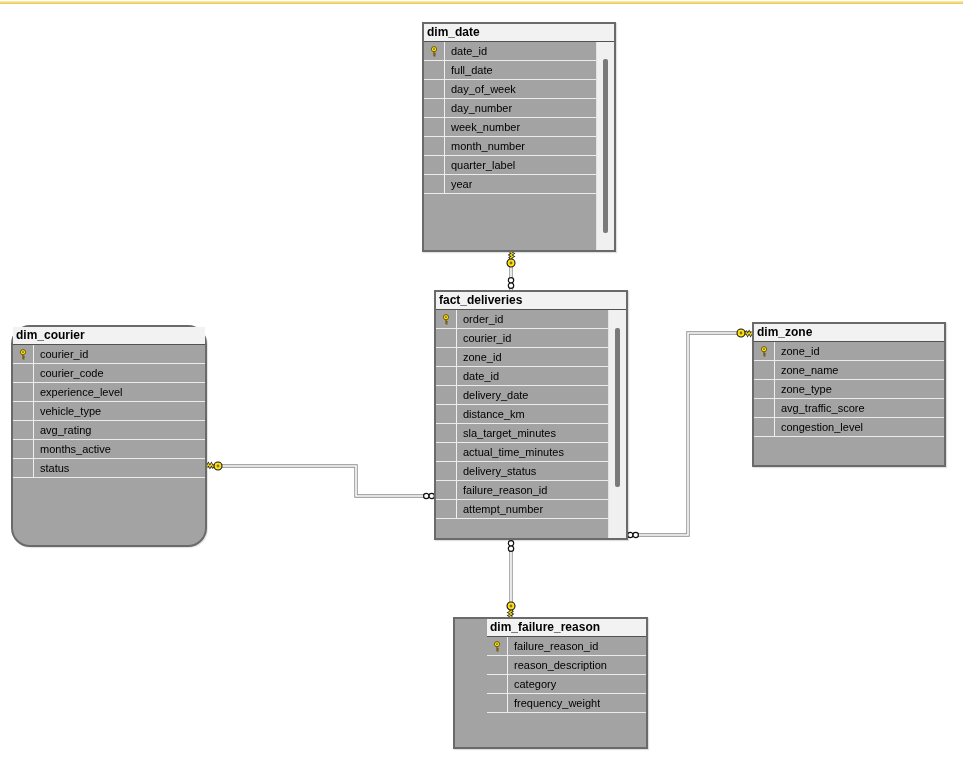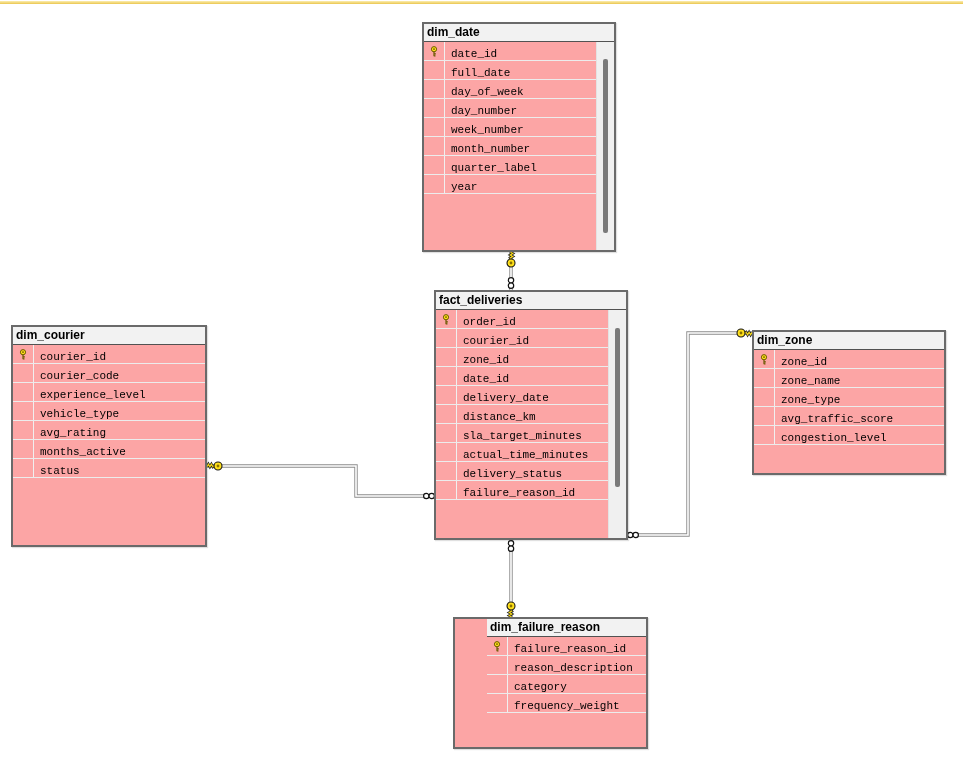--- a/index.html
+++ b/index.html
@@ -15,34 +15,34 @@
     background:var(--bg);font-family:"Liberation Sans",sans-serif;
   }
   .top-accent{
     position:absolute;top:1px;left:0;width:963px;height:3px;
     background:linear-gradient(var(--accent-light),var(--accent));
     z-index:5;
   }
   .canvas{position:absolute;inset:0;}
   svg.overlay{position:absolute;top:0;left:0;z-index:1;}
   .table-window{
-    position:absolute;background:#fca5a5;border:2px solid var(--table-border);
+    position:absolute;background:#a3a3a3;border:2px solid var(--table-border);
     box-sizing:border-box;z-index:2;box-shadow:1px 1px 1px rgba(0,0,0,.12);
   }
   .table-title{
     height:17px;line-height:17px;background:var(--title-bg);
     border-bottom:1px solid var(--title-line);
     font-size:12px;font-weight:bold;color:#000;padding-left:3px;
     white-space:nowrap;overflow:hidden;
   }
   .table-body{display:flex;height:calc(100% - 18px);overflow:hidden;position:relative;}
   .rows{flex:1;min-width:0;}
   .row{
     display:flex;height:19px;box-sizing:border-box;
-    border-bottom:1px solid var(--row-line);align-items:flex-end;font-family:Liberation Mono, monospace;
+    border-bottom:1px solid var(--row-line);align-items:center;
   }
   .icon-cell{
     width:20px;align-self:stretch;flex:none;
     border-right:1px solid var(--icon-col-line);
     display:flex;align-items:center;justify-content:center;
   }
   .col-name{
     font-size:11px;color:#000;padding-left:6px;white-space:nowrap;
     overflow:hidden;
   }
@@ -209,27 +209,31 @@
             <div class="col-name">actual_time_minutes</div>
           </div>
           <div class="row">
             <div class="icon-cell"></div>
             <div class="col-name">delivery_status</div>
           </div>
           <div class="row">
             <div class="icon-cell"></div>
             <div class="col-name">failure_reason_id</div>
           </div>
+          <div class="row">
+            <div class="icon-cell"></div>
+            <div class="col-name">attempt_number</div>
+          </div>
         </div>
         <div class="scrollbar">
           <div class="scroll-thumb" style="top: 18px; height: 159px;"></div>
         </div>
       </div>
     </div>
-    <div class="table-window" style="left: 11px; top: 325px; width: 196px; height: 222px;">
+    <div class="table-window" style="left: 11px; top: 325px; width: 196px; height: 222px; border-radius: 19px;">
       <div class="table-title">dim_courier</div>
       <div class="table-body">
         <div class="rows">
           <div class="row">
             <div class="icon-cell">
               <svg width="10" height="11" viewBox="0 0 10 11">
                 <circle cx="5" cy="3.2" r="2.6" fill="var(--key-gold)" stroke="var(--key-dark)" stroke-width="1"></circle>
                 <circle cx="5" cy="3.1" r="0.9" fill="var(--key-dark)"></circle>
                 <path d="M5,5.8 L5,10.2 M5,7.8 h1.9 M5,9.8 h1.5" stroke="var(--key-dark)" stroke-width="1.2" fill="none"></path>
               </svg>
@@ -256,21 +260,21 @@
             <div class="icon-cell"></div>
             <div class="col-name">months_active</div>
           </div>
           <div class="row">
             <div class="icon-cell"></div>
             <div class="col-name">status</div>
           </div>
         </div>
       </div>
     </div>
-    <div class="table-window" style="left: 752px; top: 330px; width: 194px; height: 145px;">
+    <div class="table-window" style="left: 752px; top: 322px; width: 194px; height: 145px;">
       <div class="table-title">dim_zone</div>
       <div class="table-body">
         <div class="rows">
           <div class="row">
             <div class="icon-cell">
               <svg width="10" height="11" viewBox="0 0 10 11">
                 <circle cx="5" cy="3.2" r="2.6" fill="var(--key-gold)" stroke="var(--key-dark)" stroke-width="1"></circle>
                 <circle cx="5" cy="3.1" r="0.9" fill="var(--key-dark)"></circle>
                 <path d="M5,5.8 L5,10.2 M5,7.8 h1.9 M5,9.8 h1.5" stroke="var(--key-dark)" stroke-width="1.2" fill="none"></path>
               </svg>

